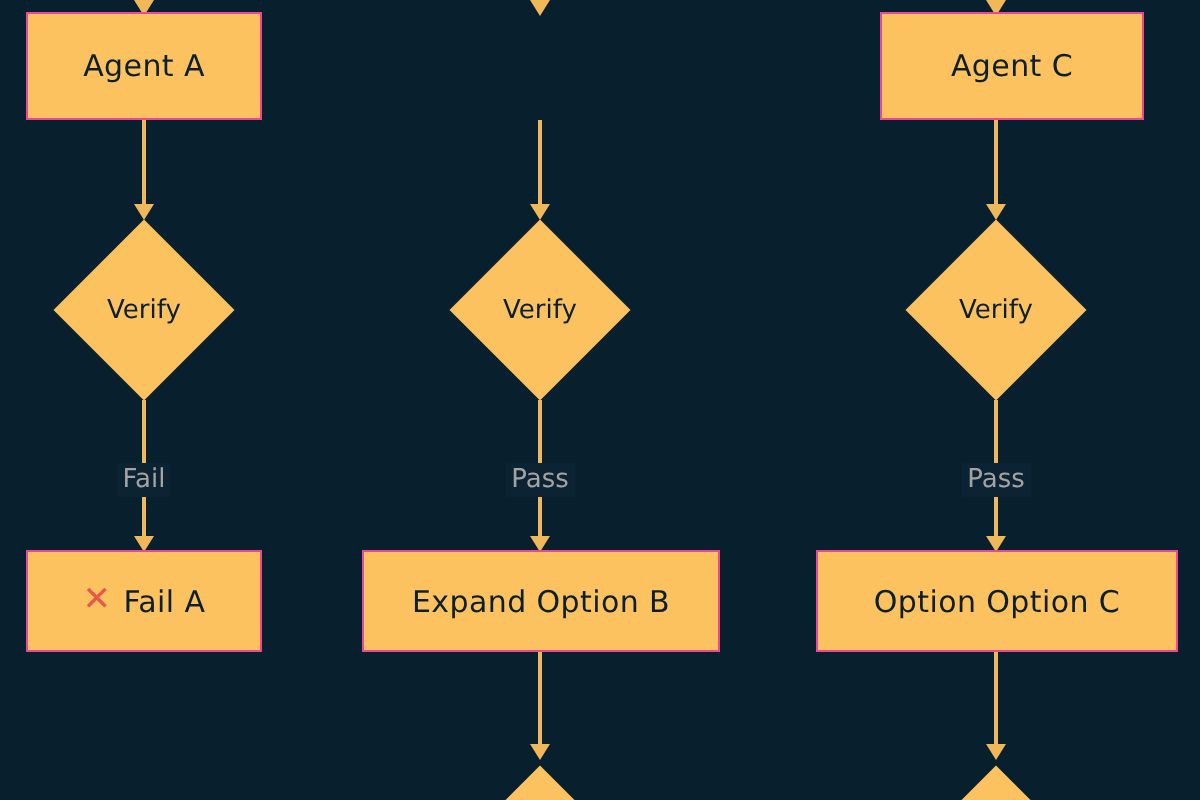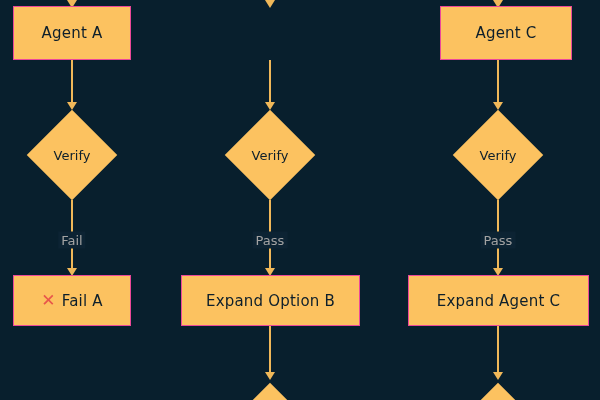--- a/index.html
+++ b/index.html
@@ -148,21 +148,21 @@
   <div class="diamond" style="left:466px; top:123px; width:64px; height:64px;"></div>
   <div class="diamond-label" style="left:452px; top:123px; width:92px; height:64px;">
     <span>Verify</span>
   </div>
 
   <div class="edge-line" style="left:497px; top:200px; height:72px;"></div>
   <div class="edge-head" style="left:493px; top:268px;"></div>
   <div class="edge-label" style="left:498px; top:240px;">Pass</div>
 
   <div class="node-box" style="left:408px; top:275px; width:181px; height:51px;">
-    <span class="lbl">Expand Agent C</span>
+    <span class="lbl">Option Option C</span>
   </div>
 
   <div class="edge-line" style="left:497px; top:326px; height:48px;"></div>
   <div class="edge-head" style="left:493px; top:372px;"></div>
 
   <div class="diamond" style="left:466px; top:396px; width:64px; height:64px;"></div>
 
 </div>
 
 </body></html>

